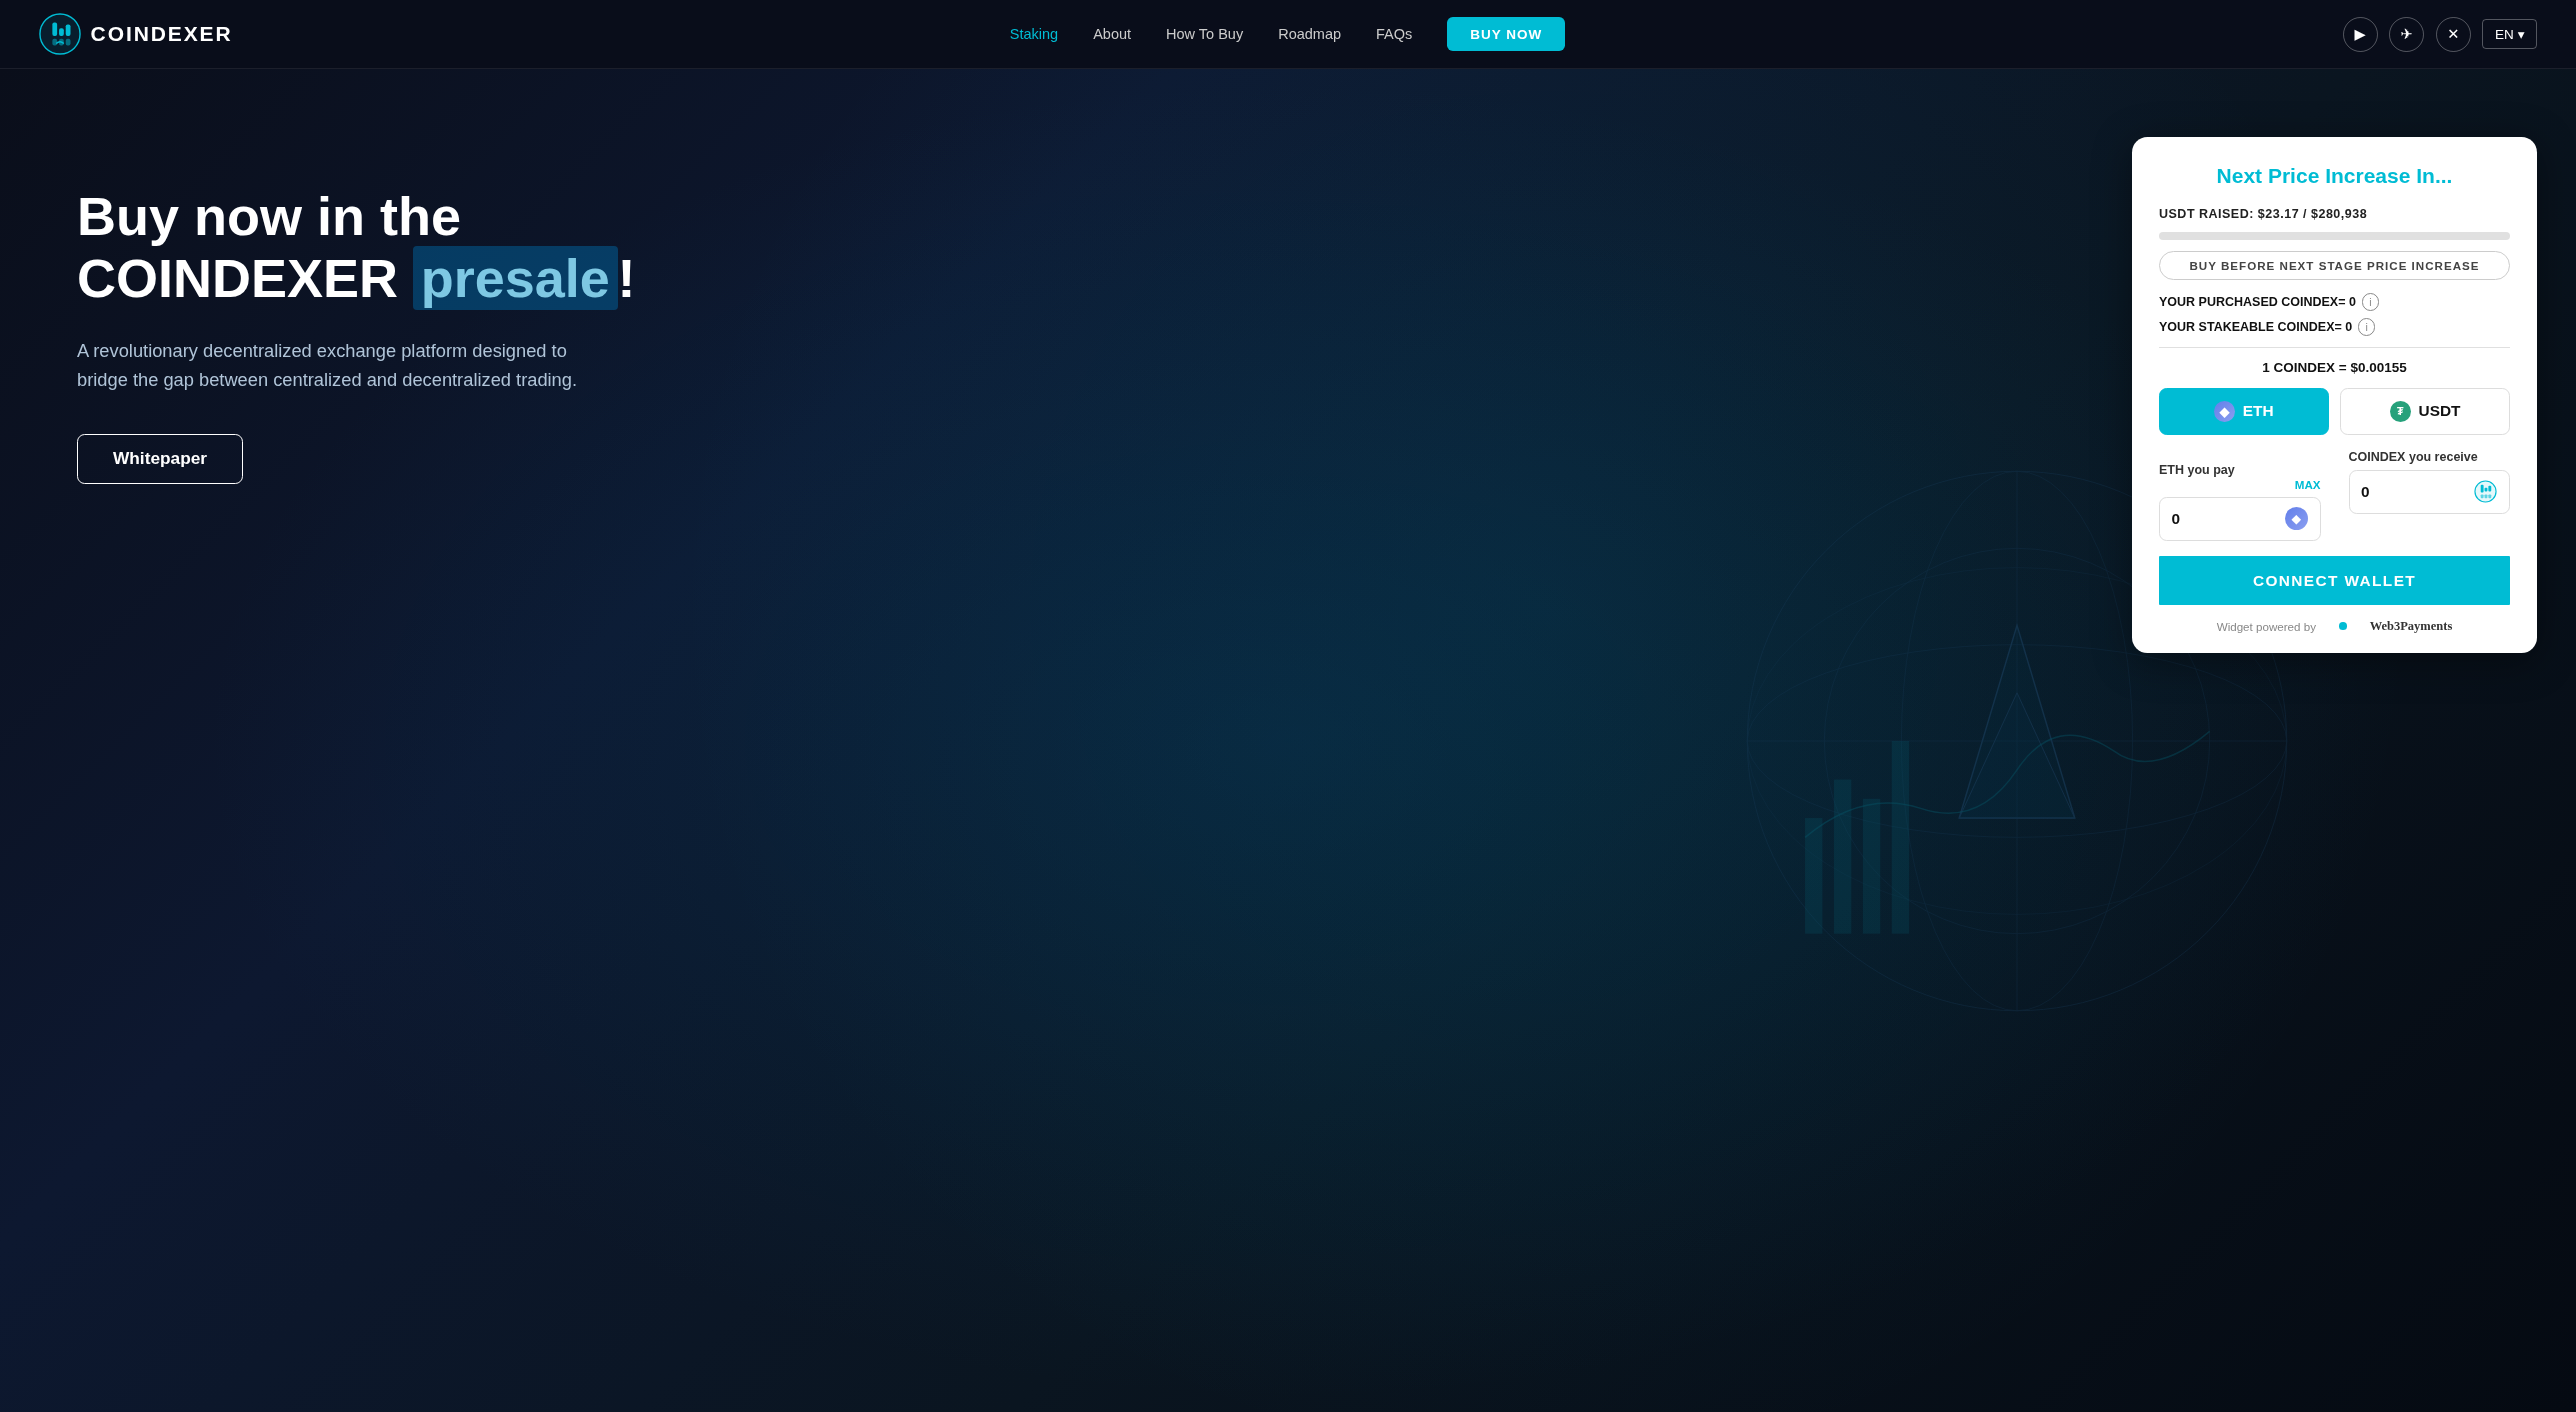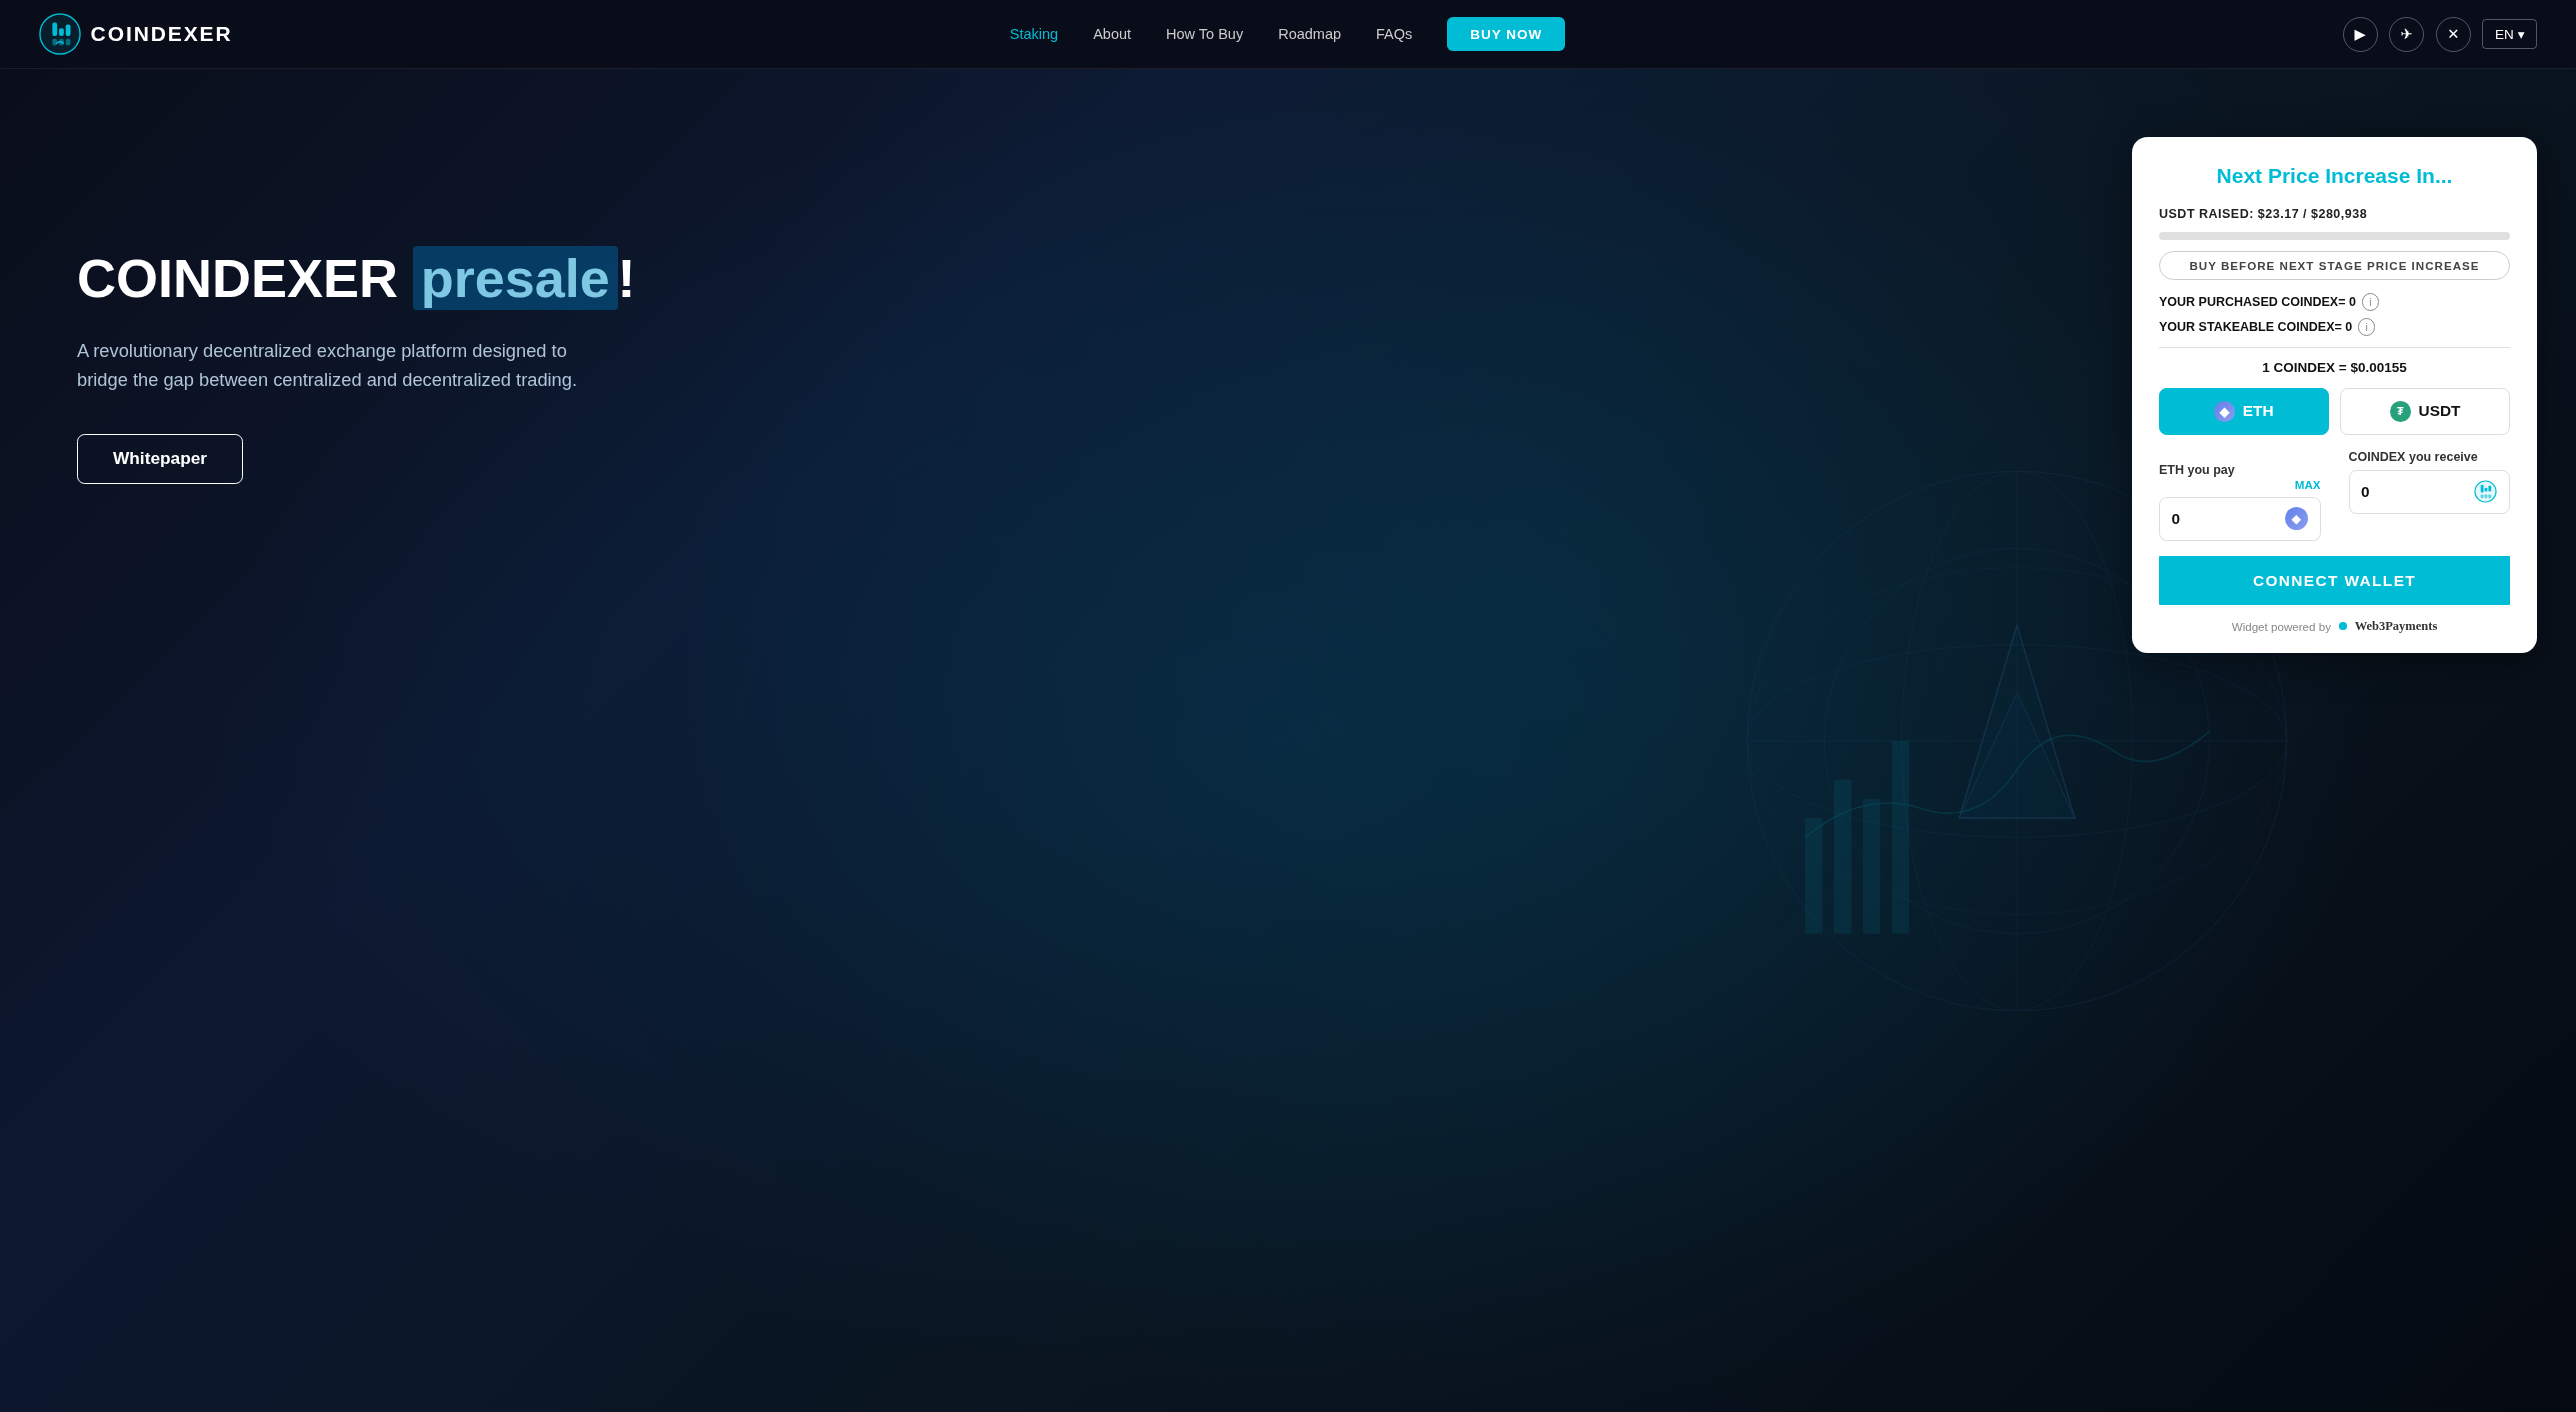--- a/index.html
+++ b/index.html
@@ -402,21 +402,21 @@
       cursor: pointer;
       margin-bottom: 13.5px;
     }
     .widget-footer {
       text-align: center;
       font-size: 11.6px;
       color: #888;
       display: flex;
       align-items: center;
       justify-content: center;
-      gap: 8px;
+      gap: 23px;
     }
     .web3-logo {
       font-weight: 700;
       color: #333;
       font-size: 12.5px;
       font-family: Liberation Serif, serif;
     }
     .web3-dot {
       width: 7.7px;
       height: 7.7px;
@@ -487,21 +487,21 @@
 
     <rect x="80" y="380" width="18" height="120" fill="rgba(0,188,212,0.3)"></rect>
     <rect x="110" y="340" width="18" height="160" fill="rgba(0,188,212,0.3)"></rect>
     <rect x="140" y="360" width="18" height="140" fill="rgba(0,188,212,0.3)"></rect>
     <rect x="170" y="300" width="18" height="200" fill="rgba(0,188,212,0.3)"></rect>
     <path d="M80 400 Q140 350 200 370 Q260 390 300 330 Q340 270 400 310 Q440 340 500 290" stroke="#00bcd4" stroke-width="1.5" fill="none" opacity="0.5"></path>
   </svg>
 
   <div class="hero-left">
     <h1 class="hero-title">
-      <br>
+      <span>Buy now in the</span><br>
       <span>COINDEXER </span><span class="highlight">presale</span><span>!</span>
     </h1>
     <p class="hero-subtitle">A revolutionary decentralized exchange platform designed to bridge the gap between centralized and decentralized trading.</p>
     <button class="whitepaper-btn">Whitepaper</button>
   </div>
 
   <div class="widget">
     <div class="widget-title">Next Price Increase In...</div>
 
     

